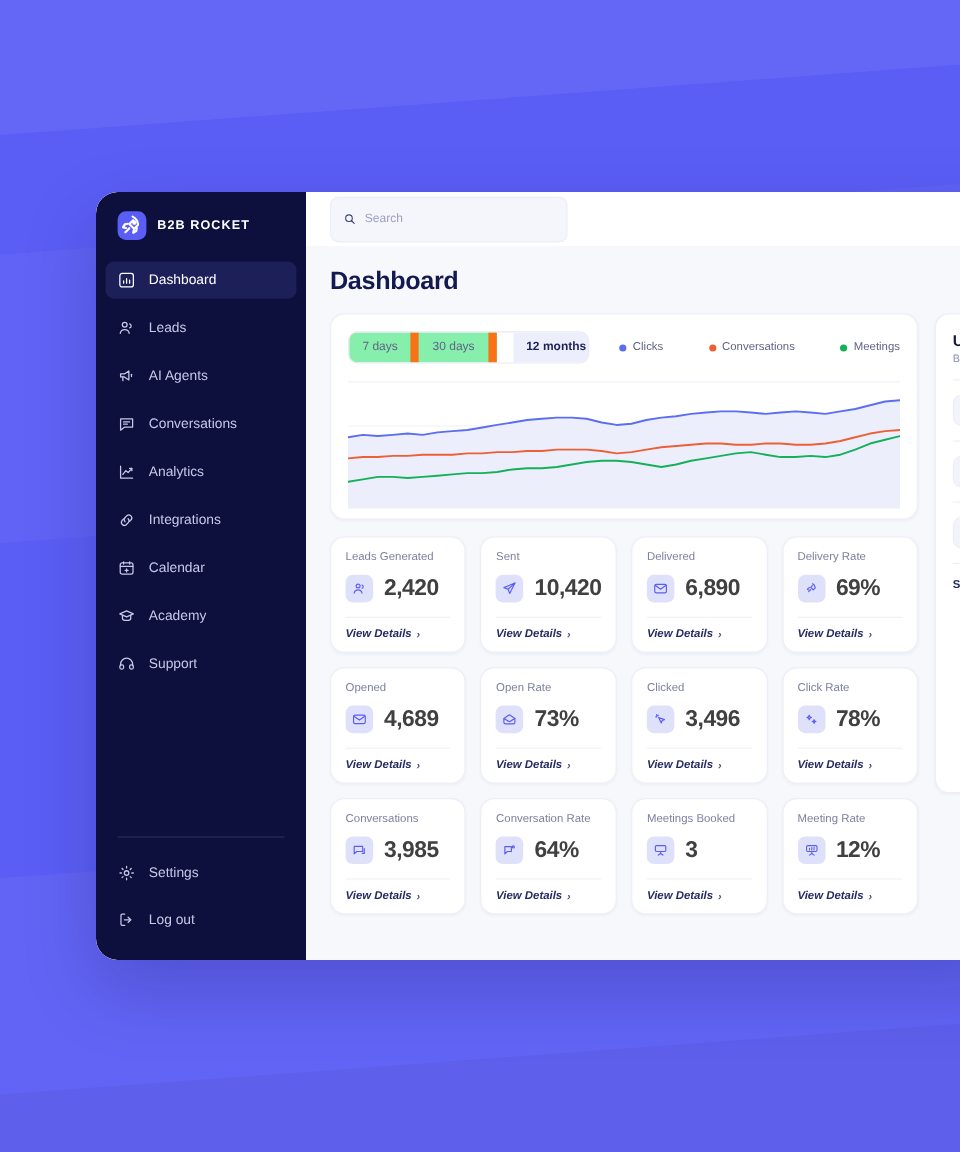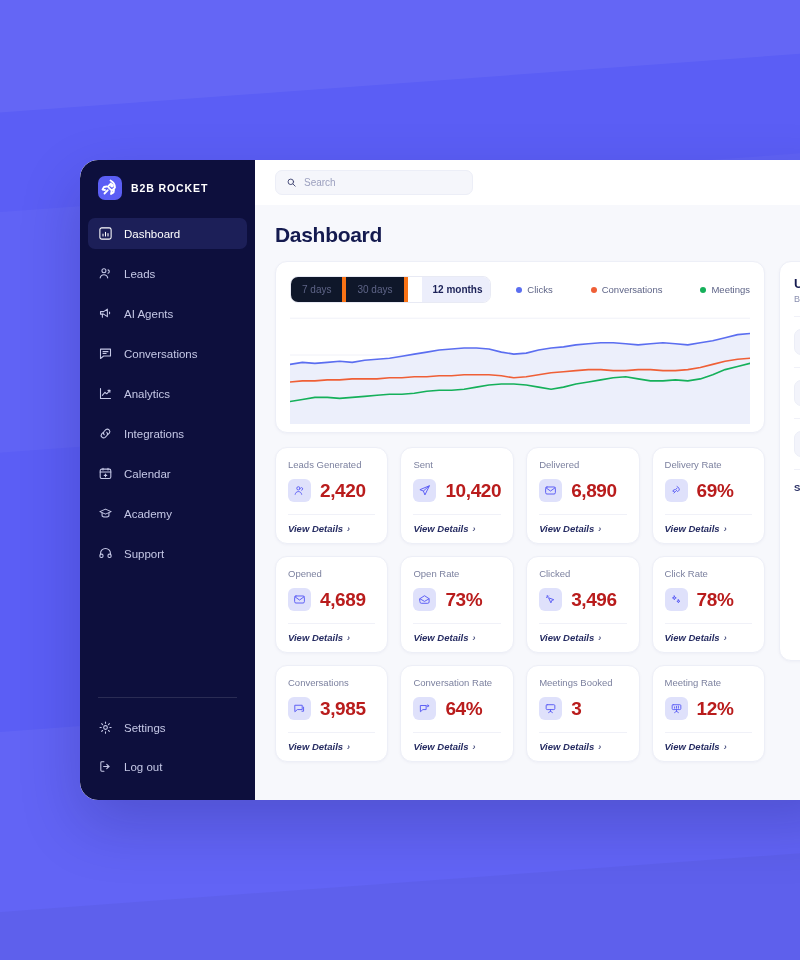--- a/index.html
+++ b/index.html
@@ -93,21 +93,21 @@
     background: #f7f8fc;
     position: relative;
   }
   .topbar {
     height: 45px; flex: 0 0 45px;
     background: #ffffff;
     display: flex; align-items: center;
     padding: 0 20px;
   }
   .search-box {
-    width: 198px; height: 25px;
+    width: 198px; height: 38px;
     background: #f5f6fb;
     border: 1px solid #eceef7;
     border-radius: 7px;
     display: flex; align-items: center; gap: 7px;
     padding: 0 10px;
   }
   .search-box svg { width: 11px; height: 11px; flex: 0 0 11px; display:block; }
   .search-input {
     border: none; outline: none; background: transparent;
     font-family: "Liberation Sans", sans-serif;
@@ -142,22 +142,22 @@
     display: flex; align-items: center; justify-content: space-between;
     margin-bottom: 6px;
   }
   .segmented {
     display: flex; border: 1px solid #e8eaf4; border-radius: 8px;
     overflow: hidden; background: #ffffff;
   }
   .seg-btn {
     font-size: 10px; color: #5e6487;
     padding: 7px 11px; cursor: pointer;
-    border-right: 4px solid #f97316;
-    background: #0f172a;
+    border-right: 7px solid #f97316;
+    background: #86efac;
     white-space: nowrap;
   }
   .seg-btn:last-child { border-right: none; }
   .seg-btn.active {
     background: #eceefb; color: #1b2157; font-weight: bold; margin-left: 14px;
   }
   .legend { display: flex; align-items: center; gap: 13px; }
   .legend-item { display: flex; align-items: center; gap: 5px;
                  font-size: 9.5px; color: #5e6487; white-space: nowrap; padding-left: 25px; }
   .legend-dot { width: 6px; height: 6px; border-radius: 50%; flex: 0 0 6px; }
@@ -183,21 +183,21 @@
     display: flex; flex-direction: column;
   }
   .kpi-label { font-size: 9.5px; color: #7c819f; margin-bottom: 9px; }
   .kpi-row { display: flex; align-items: center; gap: 9px; margin-bottom: 12px; }
   .kpi-icon {
     width: 23px; height: 23px; flex: 0 0 23px;
     border-radius: 6px; background: #dfe1fb;
     display: flex; align-items: center; justify-content: center;
   }
   .kpi-icon svg { width: 13px; height: 13px; display: block; }
-  .kpi-value { font-size: 19px; font-weight: bold; color: #b91c1c;
+  .kpi-value { font-size: 19px; font-weight: bold; color: #404040;
                letter-spacing: -0.4px; white-space: nowrap; }
   .kpi-foot {
     border-top: 1px solid #f0f1f8;
     padding: 8px 0 9px 0;
     margin-top: auto;
     font-style: italic;
   }
   .kpi-link {
     font-size: 9.5px; font-weight: bold; color: #262c62;
     display: flex; align-items: center; gap: 4px; cursor: pointer;

